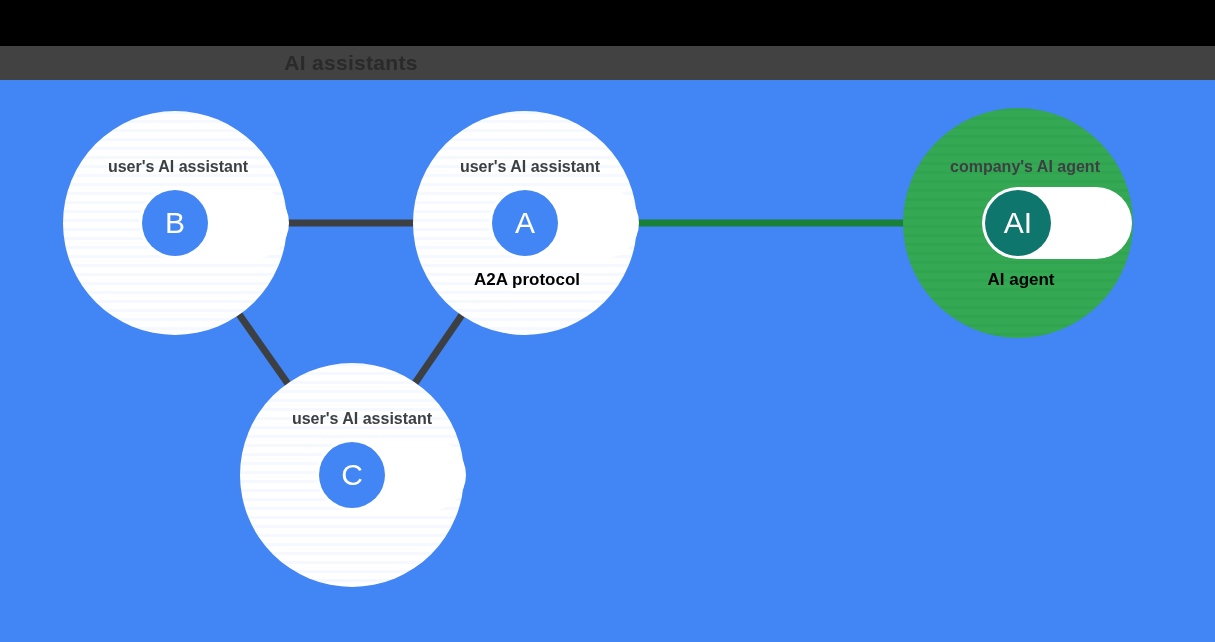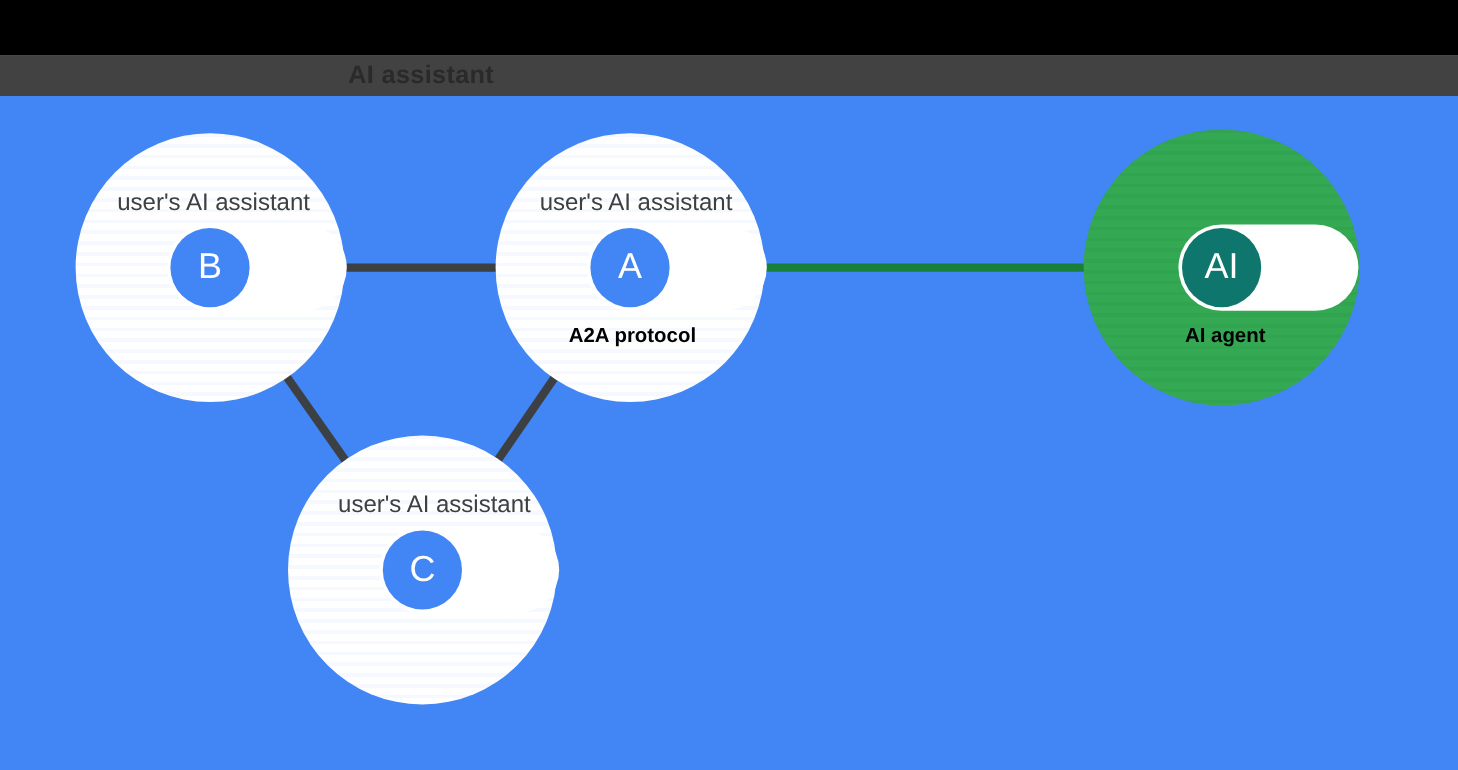--- a/index.html
+++ b/index.html
@@ -33,35 +33,35 @@
   }
   .node-badge{
     position:absolute;width:66px;height:66px;border-radius:50%;z-index:4;
     display:flex;align-items:center;justify-content:center;
     color:#ffffff;font-size:30px;font-weight:normal;
   }
   .badge-blue{background:#4285F4;}
   .badge-green{background:#0f766e;}
   .node-label{
     position:absolute;transform:translateX(-50%);z-index:5;white-space:nowrap;
-    font-size:20px;font-weight:normal;color:#3C4043;
+    font-size:16px;font-weight:bold;color:#3C4043;
   }
   .node-sublabel{
     position:absolute;transform:translateX(-50%);z-index:5;white-space:nowrap;
     font-size:17px;font-weight:bold;color:#000000;
   }
 </style>
 </head>
 <body>
 
 <div class="canvas">
 
   <div class="top-black"></div>
   <div class="header-bar"></div>
-  <div class="header-title">AI assistant</div>
+  <div class="header-title">AI assistants</div>
 
   <svg class="edges" width="1215" height="642">
     <line x1="525" y1="223" x2="1018" y2="223" stroke="#188038" stroke-width="7"></line>
     <line x1="175" y1="223" x2="525" y2="223" stroke="#3C4043" stroke-width="7"></line>
     <line x1="175" y1="223" x2="352" y2="475" stroke="#3C4043" stroke-width="7"></line>
     <line x1="525" y1="223" x2="352" y2="475" stroke="#3C4043" stroke-width="7"></line>
   </svg>
 
   <div class="node-disc disc-white" style="left:63px;top:111px;width:224px;height:224px;"></div>
   <div class="node-pill" style="left:139px;top:187px;"></div>
@@ -83,15 +83,16 @@
   <div class="node-badge badge-blue" style="left:319px;top:442px;">
     <span>C</span>
   </div>
   <div class="node-label" style="left:362px;top:410px;">user's AI assistant</div>
 
   <div class="node-disc disc-green" style="left:903px;top:108px;width:230px;height:230px;"></div>
   <div class="node-pill" style="left:982px;top:187px;"></div>
   <div class="node-badge badge-green" style="left:985px;top:190px;">
     <span>AI</span>
   </div>
+  <div class="node-label" style="left:1025px;top:158px;">company's AI agent</div>
   <div class="node-sublabel" style="left:1021px;top:270px;">AI agent</div>
 
 </div>
 
 </body></html>

